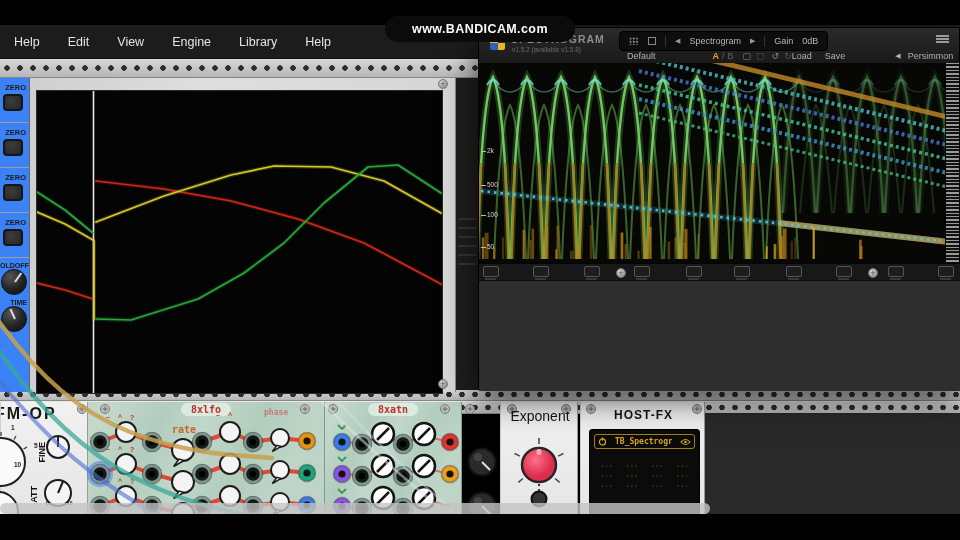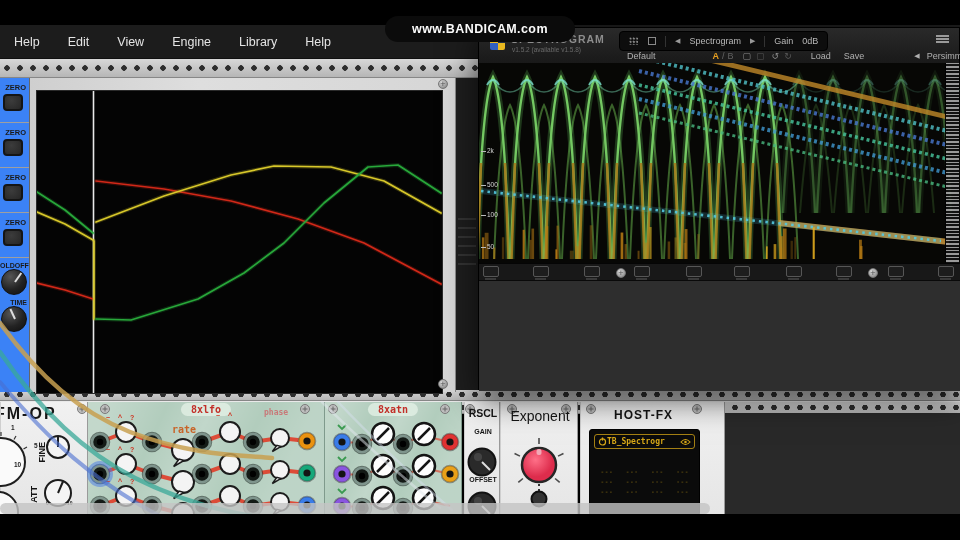--- a/index.html
+++ b/index.html
@@ -75,21 +75,21 @@
      border-right:1px solid #7f9a8c;}
   .mod-title{position:absolute;font-weight:bold;color:#151515;z-index:6;}
   .plate{position:absolute;left:50%;top:1px;transform:translateX(-50%);z-index:6;
          background:rgba(226,240,229,.8);border-radius:8px;padding:1px 10px;
          font-family:"DejaVu Sans Mono","Liberation Mono",monospace;font-weight:bold;color:#c22f28;font-size:10px;white-space:nowrap;}
   .small-red{position:absolute;z-index:6;font-family:"DejaVu Sans Mono",monospace;font-weight:bold;}
   .marks{position:absolute;color:#cf3420;font-size:7px;font-weight:bold;letter-spacing:3px;z-index:6;white-space:nowrap;}
   .vert{writing-mode:vertical-rl;transform:rotate(180deg);}
   .tick-num{position:absolute;font-size:6.5px;font-weight:bold;color:#222;z-index:6;}
   .hx-screen{position:absolute;left:8px;top:27px;width:109px;height:85px;background:#0b0b0b;border:1px solid #000;border-radius:3px;z-index:6;}
-  .hx-row1{display:flex;align-items:center;gap:0;margin:4px 4px 16px 4px;border:1px solid rgba(216,168,24,.75);border-radius:3px;padding:2px 3px;}
+  .hx-row1{display:flex;align-items:center;gap:8px;margin:4px 4px 10px 4px;border:1px solid rgba(216,168,24,.75);border-radius:3px;padding:2px 3px;}
   .hx-dev{flex:1;color:#d8a818;font-family:"DejaVu Sans Mono",monospace;font-weight:bold;font-size:8px;white-space:nowrap;overflow:hidden;}
   .hx-grid{display:grid;grid-template-columns:repeat(4,1fr);gap:2px 4px;padding:3px 6px;}
   .hx-cell{color:#8a6f14;font-family:"DejaVu Sans Mono",monospace;font-size:7px;text-align:center;}
   
   .cables{position:absolute;left:0;top:0;width:960px;height:540px;z-index:20;pointer-events:none;}
   .scrollbar-h{position:absolute;left:0;top:503px;width:710px;height:11px;background:rgba(196,196,196,.8);border-radius:5.5px;z-index:25;}
   .letterbox-bottom{position:absolute;left:0;top:514px;width:960px;height:26px;background:#000;z-index:40;}
   svg{display:block;}
 </style>
 </head>
@@ -177,21 +177,21 @@
       <div class="menu-lines"></div>
       <div class="pw-row2">
         <span class="it" style="margin-left:148px;">Default</span>
         <span class="it" style="margin-left:57px;color:#e8a020;font-weight:bold;">A</span>
         <span class="it" style="margin-left:3px;color:#666;">/</span>
         <span class="it" style="margin-left:3px;color:#616161;">B</span>
         <span class="it" style="margin-left:9px;color:#8a8a8a;">▢</span>
         <span class="it" style="margin-left:5px;color:#575757;">▢</span>
         <span class="it" style="margin-left:7px;color:#8a8a8a;">↺</span>
         <span class="it" style="margin-left:5px;color:#575757;">↻</span>
-        <span class="it" style="margin-left:19px;">Load</span>
+        <span class="it" style="margin-left:0;">Load</span>
         <span class="it" style="margin-left:13px;">Save</span>
         <span class="it" style="margin-left:22px;margin-top:35px;">62%</span>
         <span class="it arr" style="margin-left:10px;font-size:7px;">◀</span>
         <span class="it" style="margin-left:7px;">Persimmon</span>
 
       </div>
     </div>
     <div class="pw-display">
       <svg id="artSvg" width="482" height="200" viewBox="0 0 482 200">
           <rect x="0" y="0" width="482" height="200" fill="#070705"></rect>
@@ -381,31 +381,26 @@
           <span class="marks" style="left: 18px; top: 44px;">~ ^ ?</span>
           <span class="marks" style="left: 18px; top: 76px;">~ ^ ?</span>
           <span class="marks" style="left: 128px; top: 10px;">~ ^</span>
         </div>
     </div>
 
     <div class="bmod panel-green" style="left:325px;width:137px;">
       <span class="plate">8xatn</span>
     </div>
 
-    <div class="bmod panel-white" style="left:464px;width:36px;">
-      <span class="mod-title" style="left:0;top:5px;width:36px;text-align:center;font-size:10.5px;">RSCL</span>
-      <span class="mod-title" style="left:0;top:26px;width:36px;text-align:center;font-size:7px;">GAIN</span>
-      <span class="mod-title" style="left:0;top:74px;width:36px;text-align:center;font-size:7px;">OFFSET</span>
-    </div>
 
     <div class="bmod panel-white" style="left:500px;width:78px;">
       <span class="mod-title" style="left:0;top:6px;width:78px;text-align:center;font-size:14px;font-weight:normal;">Exponent</span>
     </div>
 
-    <div class="bmod panel-white" style="left:580px;width:145px;">
+    <div class="bmod panel-white" style="left:580px;width:125px;">
       <span class="mod-title" style="left:0;top:6px;width:125px;text-align:center;font-size:12px;letter-spacing:1px;">HOST-FX</span>
       <div class="hx-screen">
         <div class="hx-row1">
           <svg width="9" height="9" viewBox="0 0 10 10">
             <circle cx="5" cy="5.5" r="3.4" fill="none" stroke="#d8a818" stroke-width="1.3"></circle>
             <line x1="5" y1="0.5" x2="5" y2="4" stroke="#d8a818" stroke-width="1.4"></line>
           </svg>
           <span class="hx-dev">TB_Spectrogr</span>
           <svg width="11" height="8" viewBox="0 0 12 8">
             <path d="M1,4 Q6,-1.5 11,4 Q6,9.5 1,4 Z" fill="none" stroke="#d8a818" stroke-width="1.2"></path>

